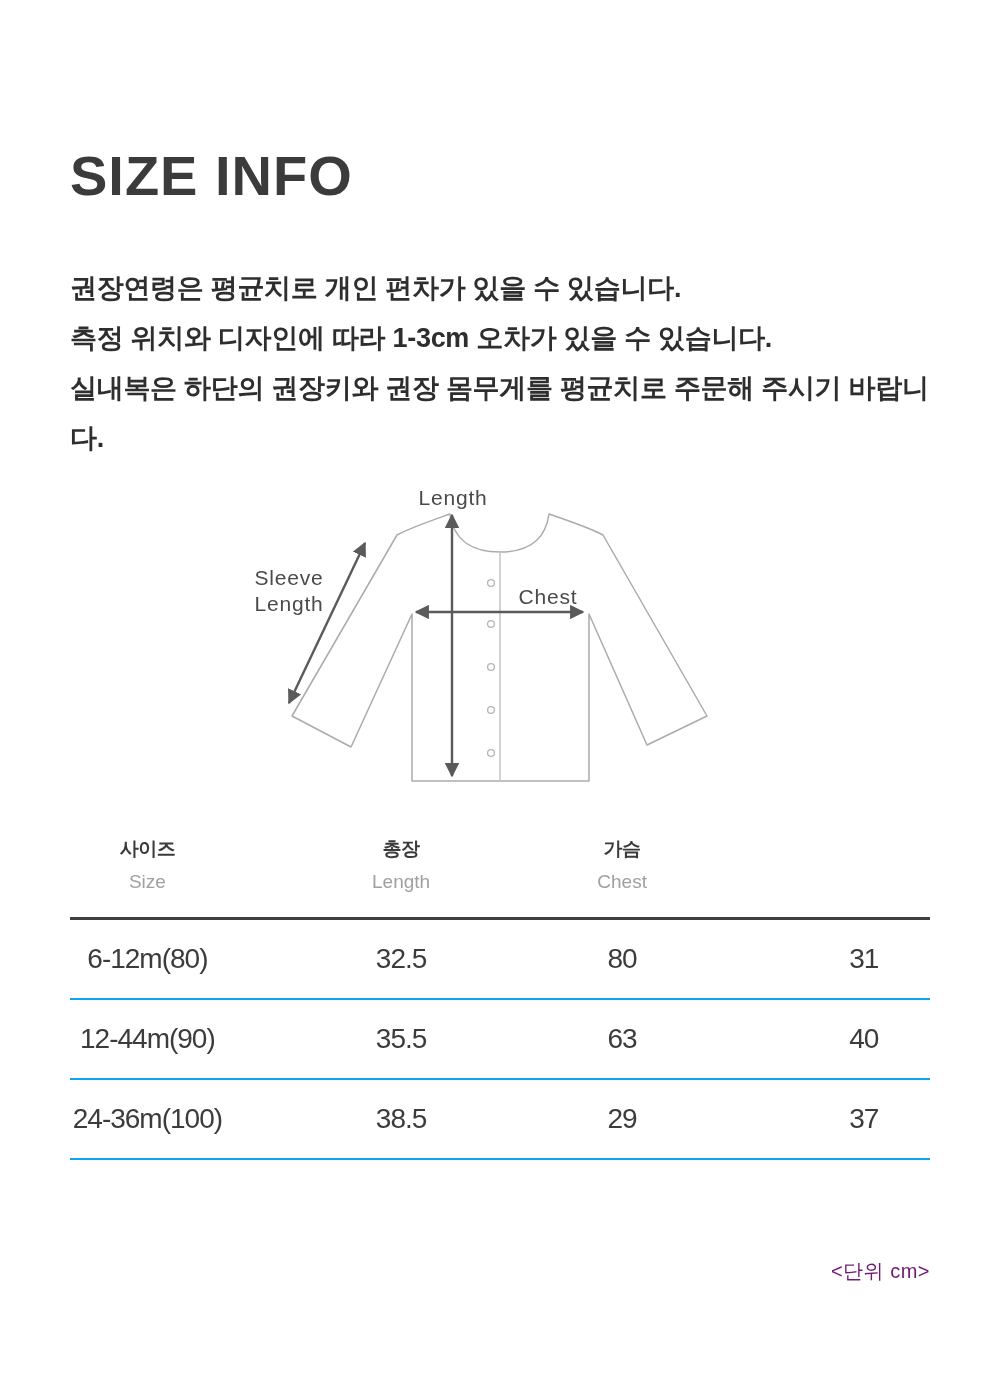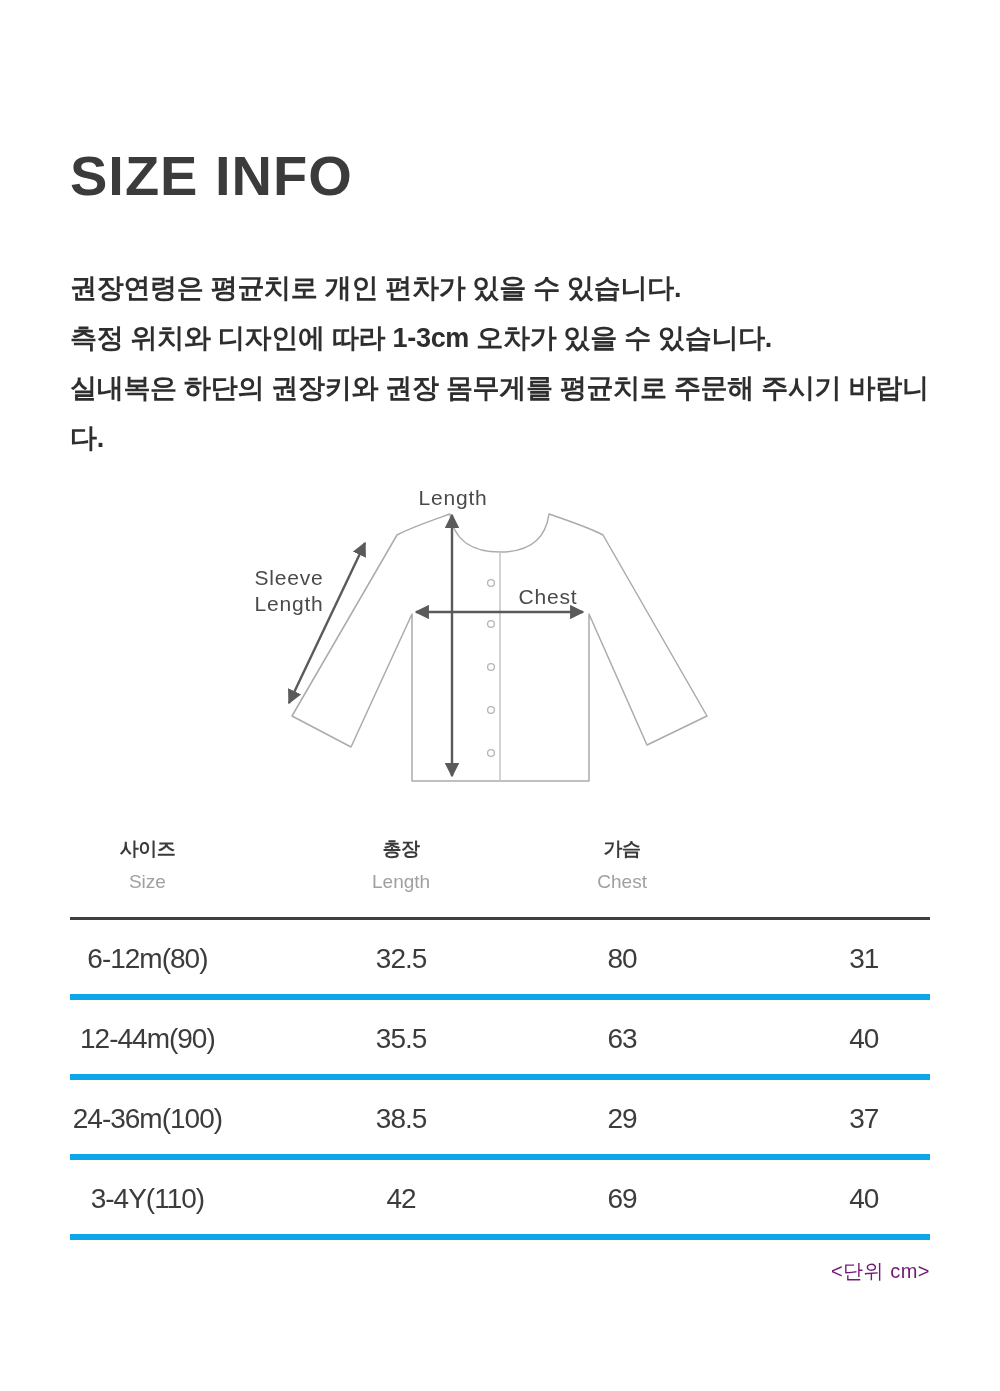--- a/index.html
+++ b/index.html
@@ -93,21 +93,21 @@
   .c4 { left: 92.3%; }
 
   .head-rule {
     width: 100%;
     height: 3px;
     background: #3f3f3f;
   }
   .trow {
     position: relative;
     height: 80px;
-    border-bottom: 6px solid #0ea5e9;
+    border-bottom: 2px solid #0ea5e9;
   }
   .td {
     position: absolute;
     top: 0;
     transform: translateX(-50%);
     line-height: 78px;
     font-size: 28px;
     font-weight: 400;
     letter-spacing: -1px;
     color: #3c3c3c;
@@ -209,24 +209,18 @@
       <span class="td c2">35.5</span>
       <span class="td c3">63</span>
       <span class="td c4">40</span>
     </div>
     <div class="trow">
       <span class="td c1">24-36m(100)</span>
       <span class="td c2">38.5</span>
       <span class="td c3">29</span>
       <span class="td c4">37</span>
     </div>
-    <div class="trow">
-      <span class="td c1">3-4Y(110)</span>
-      <span class="td c2">42</span>
-      <span class="td c3">69</span>
-      <span class="td c4">40</span>
-    </div>
 
   </div>
 
   <div class="unit-note">&lt;단위 cm&gt;</div>
 
 </div>
 
 </body></html>

